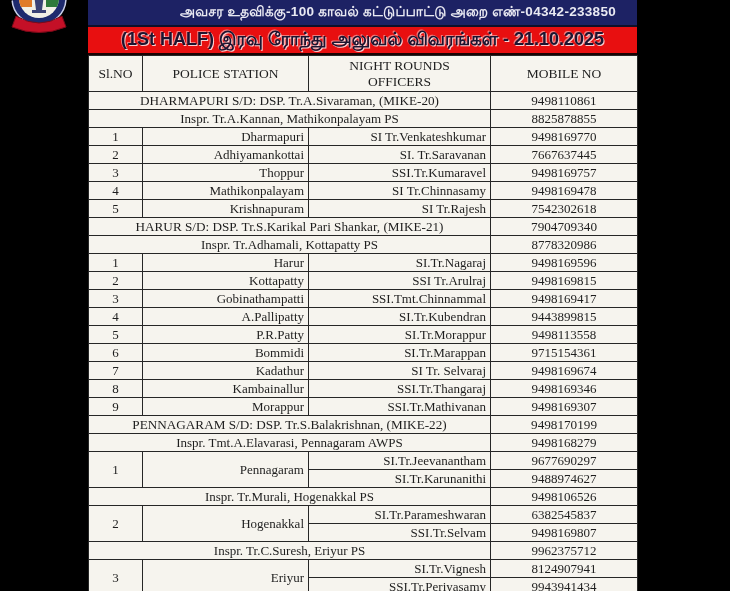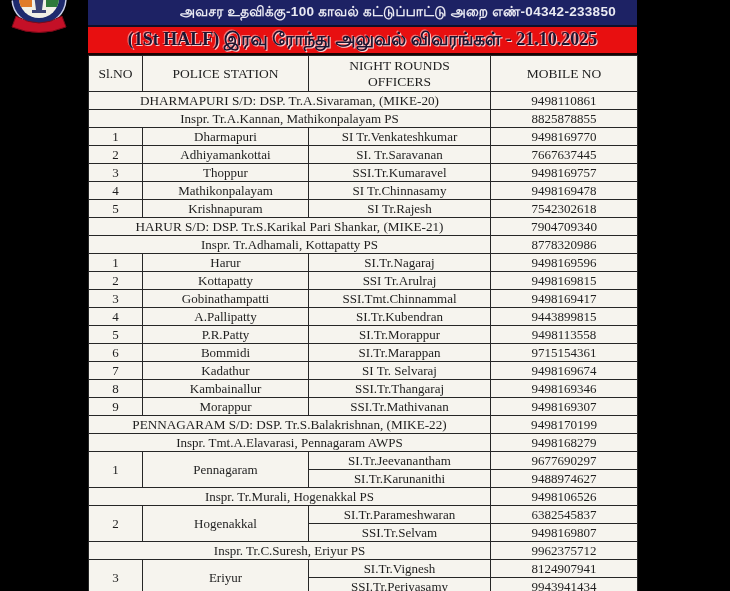--- a/index.html
+++ b/index.html
@@ -26,41 +26,41 @@
   .red-bar {
     height:28px; background:#e80f10;
     border-bottom:2px solid #1a0202;
     display:flex; align-items:center; justify-content:center;
     overflow:hidden;
   }
   .red-bar-text {
     color:#1c1430; font-weight:bold; font-size:18px;
     white-space:nowrap;
     text-shadow:1px 1px 0 rgba(255,255,255,.8), -1px -1px 0 rgba(255,255,255,.45);
-    font-family:Liberation Serif, serif;
+    font-family:Liberation Sans, sans-serif;
   }
   .emblem {
     position:absolute; left:10px; top:-30px; z-index:5;
   }
   table.roster {
     width:549px; border-collapse:collapse; background:#f6f4ee;
     table-layout:fixed; color:#1e1e1e;
   }
   .roster th, .roster td {
     border:1px solid #262626;
     font-size:13px; line-height:15px;
     padding:1px 4px; overflow:hidden; white-space:nowrap;
   }
   .roster th {
     height:36px; font-weight:normal; font-size:13.5px;
     text-align:center; white-space:normal;
   }
   .roster td { height:17px; }
   .c { text-align:center;margin-left:13px; }
-  .l { text-align:center; padding-left:7px; }
+  .l { text-align:right; padding-left:7px; }
   .officers-head { display:block; width:130px; margin:0 auto; line-height:16px; }
   .section-row td { font-size:13.2px; }
 </style>
 </head>
 <body>
 
 <div class="page">
   <div class="content">
 
     <div class="blue-bar">

